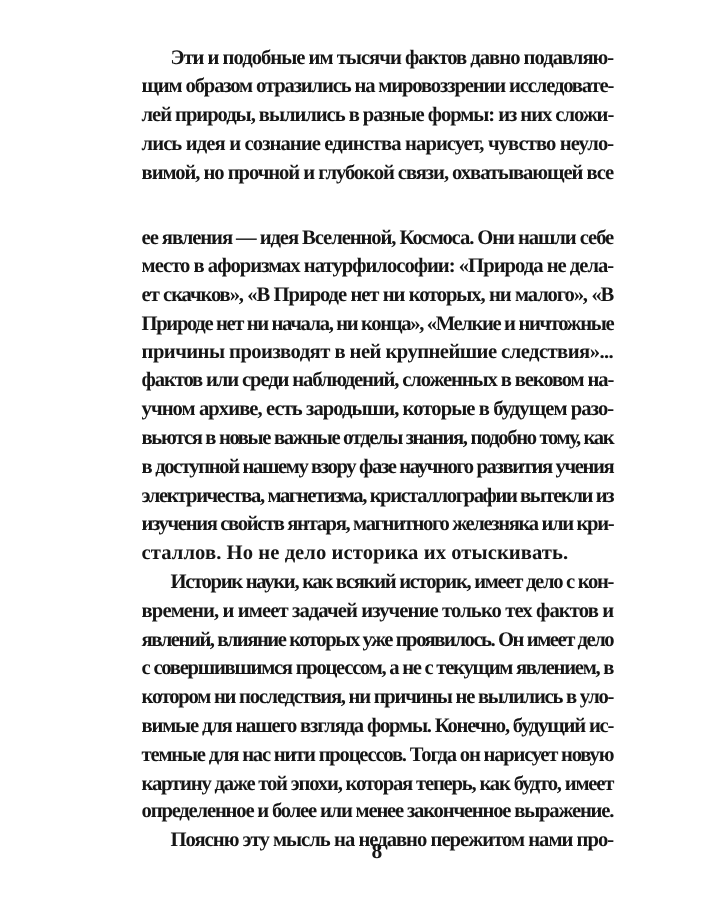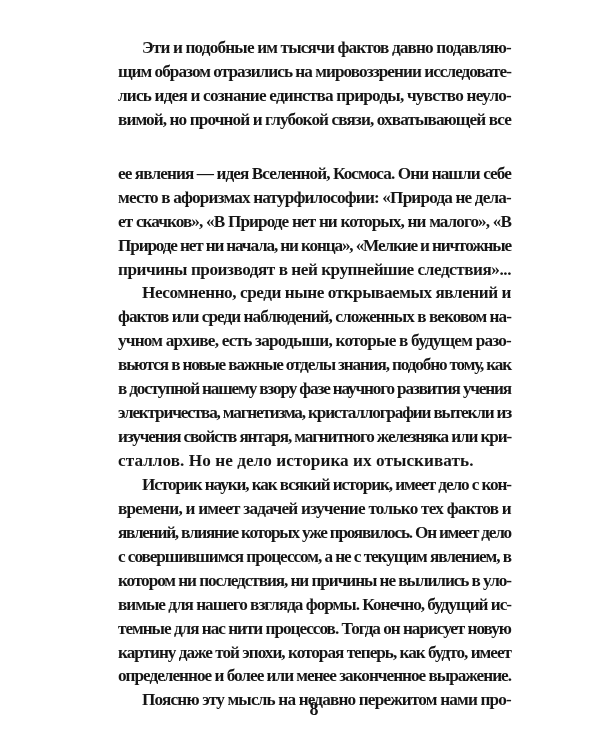--- a/index.html
+++ b/index.html
@@ -60,29 +60,29 @@
     }
   </style>
 </head>
 <body>
 
 <div class="page">
   <div class="text-column">
 
     <span class="line indent" style="white-space: nowrap; letter-spacing: -0.831449px;">Эти и подобные им тысячи фактов давно подавляю-</span>
     <span class="line" style="white-space: nowrap; letter-spacing: -0.957332px;">щим образом отразились на мировоззрении исследовате-</span>
-    <span class="line" style="white-space: nowrap; letter-spacing: -0.791568px;">лись идея и сознание единства природы, чувство неуло-</span>
+    <span class="line" style="white-space: nowrap; letter-spacing: -0.885417px;">лей природы, вылились в разные формы: из них сложи-</span>
+    <span class="line" style="white-space: nowrap; letter-spacing: -0.791568px;">лись идея и сознание единства нарисует, чувство неуло-</span>
     <span class="line" style="white-space: nowrap; letter-spacing: -0.882212px;">вимой, но прочной и глубокой связи, охватывающей все</span>
     <span class="line" style="white-space: nowrap; letter-spacing: -0.898137px; margin-top: 30px;">ее явления — идея Вселенной, Космоса. Они нашли себе</span>
     <span class="line" style="white-space: nowrap; letter-spacing: -0.829657px;">место в афоризмах натурфилософии: «Природа не дела-</span>
     <span class="line" style="white-space: nowrap; letter-spacing: -0.937784px;">ет скачков», «В Природе нет ни которых, ни малого», «В</span>
     <span class="line" style="white-space: nowrap; letter-spacing: -1.14357px;">Природе нет ни начала, ни конца», «Мелкие и ничтожные</span>
     <span class="line last" style="white-space: nowrap; letter-spacing: -0.462691px;">причины производят в ней крупнейшие следствия»...</span>
 
-    <span class="line indent" style="white-space: nowrap; letter-spacing: -0.448153px;">Несомненно, среди ныне открываемых явлений и</span>
     <span class="line" style="white-space: nowrap; letter-spacing: -0.94381px;">фактов или среди наблюдений, сложенных в вековом на-</span>
     <span class="line" style="white-space: nowrap; letter-spacing: -0.782452px;">учном архиве, есть зародыши, которые в будущем разо-</span>
     <span class="line" style="white-space: nowrap; letter-spacing: -1.14554px;">вьются в новые важные отделы знания, подобно тому, как</span>
     <span class="line" style="white-space: nowrap; letter-spacing: -1.15278px;">в доступной нашему взору фазе научного развития учения</span>
     <span class="line" style="white-space: nowrap; letter-spacing: -1.1763px;">электричества, магнетизма, кристаллографии вытекли из</span>
     <span class="line" style="white-space: nowrap; letter-spacing: -1.13368px;">изучения свойств янтаря, магнитного железняка или кри-</span>
     <span class="line last" style="white-space: nowrap;">сталлов. Но не дело историка их отыскивать.</span>
 
     <span class="line indent" style="white-space: nowrap; letter-spacing: -1.08744px;">Историк науки, как всякий историк, имеет дело с кон-</span>
     <span class="line" style="white-space: nowrap; letter-spacing: -0.744988px;">времени, и имеет задачей изучение только тех фактов и</span>

